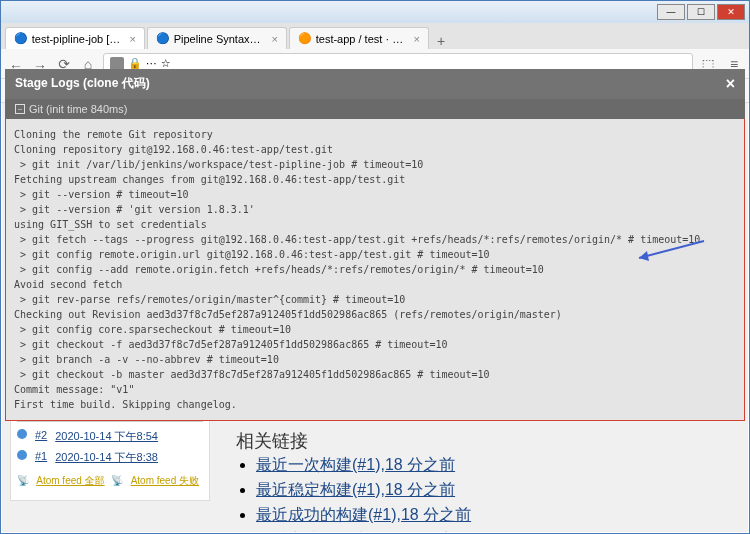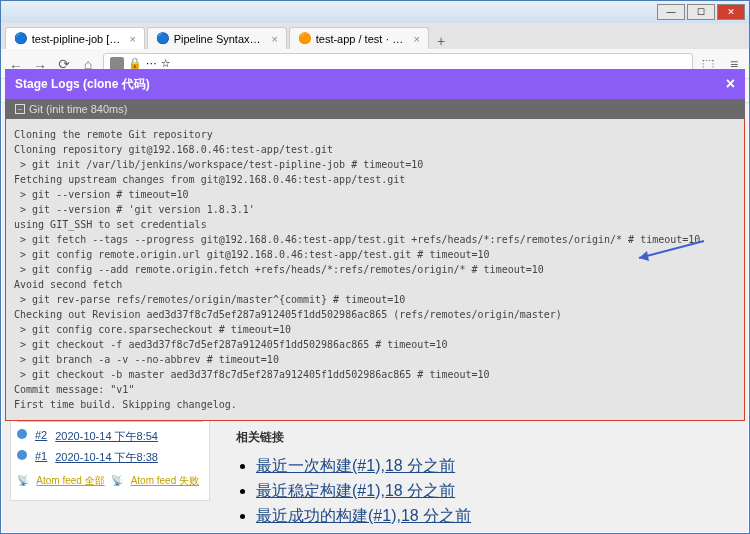--- a/index.html
+++ b/index.html
@@ -31,40 +31,40 @@
     
     .left-panel { position: absolute; left: 8px; top: 268px; width: 200px; }
     .panel-box { background: #fff; border: 1px solid #ddd; padding: 6px; margin-bottom: 8px; font-size: 11px; }
     .panel-header { display: flex; justify-content: space-between; align-items: center; padding: 4px 0; }
     .panel-title { font-weight: bold; color: #333; }
     .trend { color: #666; font-size: 10px; }
     .find-input { width: 100%; border: 1px solid #ccc; padding: 2px 4px; font-size: 11px; margin: 4px 0; }
     .build-item { display: flex; gap: 8px; padding: 3px 0; font-size: 11px; }
     .build-status { width: 10px; height: 10px; border-radius: 50%; background: #4a90d9; }
     .build-link { color: #204a87; text-decoration: underline; cursor: pointer; }
-    .atom-links { text-align: right; padding: 6px 0; font-size: 10px; }
+    .atom-links { text-align: center; padding: 6px 0; font-size: 10px; }
     .atom-link { color: #c4a000; text-decoration: underline; margin: 0 4px; cursor: pointer; }
     
     .main-panel { position: absolute; left: 220px; right: 8px; top: 248px; }
     .build-row { display: flex; align-items: center; gap: 8px; margin-bottom: 6px; font-size: 11px; }
     .build-badge { background: #e0e0e0; border-radius: 10px; padding: 1px 6px; font-size: 10px; color: #555; }
     .date-box { text-align: center; font-size: 10px; color: #555; }
     .changes-box { border: 1px solid #ccc; padding: 2px 6px; font-size: 9px; color: #888; background: #fafafa; }
     .stage-boxes { display: flex; gap: 8px; }
     .stage-box { width: 72px; height: 26px; display: flex; align-items: center; justify-content: center; font-size: 10px; border: 1px solid #b8d8b8; background: #e8f4e8; color: #444; }
     .stage-box.big { background: #c8e8c8; font-size: 13px; font-weight: bold; }
     
     .related-links { margin-top: 20px; margin-left: 14px; }
-    .related-title { font-size: 12px; font-weight: bold; color: #333; margin-bottom: 8px; }
+    .related-title { font-size: 18px; font-weight: normal; color: #333; }
     .related-list { list-style: disc; margin-left: 20px; }
     .related-list li { font-size: 16px; padding: 2px 0; }
     .related-list a { color: #204a87; text-decoration: underline; cursor: pointer; }
     
     .modal-overlay { position: absolute; top: 68px; left: 4px; right: 4px; z-index: 100; }
-    .modal-header { background: #8b5cf6; color: #fff; padding: 6px 10px; font-size: 12px; font-weight: bold; display: flex; justify-content: space-between; align-items: center; }
+    .modal-header { background: #737373; color: #fff; padding: 6px 10px; font-size: 12px; font-weight: bold; display: flex; justify-content: space-between; }
     .modal-close { color: #fff; font-size: 16px; cursor: pointer; font-weight: bold; }
     .modal-sub { background: #6a6a6a; color: #ddd; padding: 4px 10px; font-size: 11px; display: flex; align-items: center; gap: 4px; }
     .expand-icon { width: 10px; height: 10px; border: 1px solid #ddd; display: inline-flex; align-items: center; justify-content: center; font-size: 8px; }
     .modal-body { background: #e5e5e5; border: 1px solid #d04030; border-top: none; padding: 8px; font-family: Consolas, monospace; font-size: 10px; line-height: 1.5; color: #444; white-space: pre; overflow: hidden; }
     
     .arrow-annotation { position: absolute; top: 235px; right: 40px; z-index: 200; pointer-events: none; }
     .arrow-svg { width: 80px; height: 30px; }
   </style>
 </head>
 <body>

